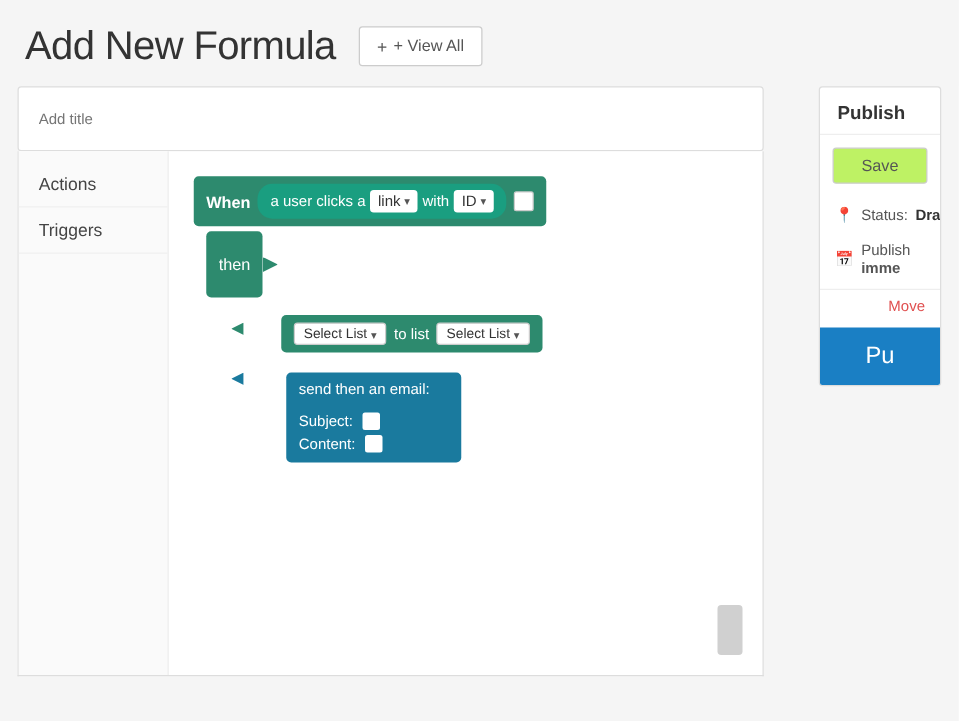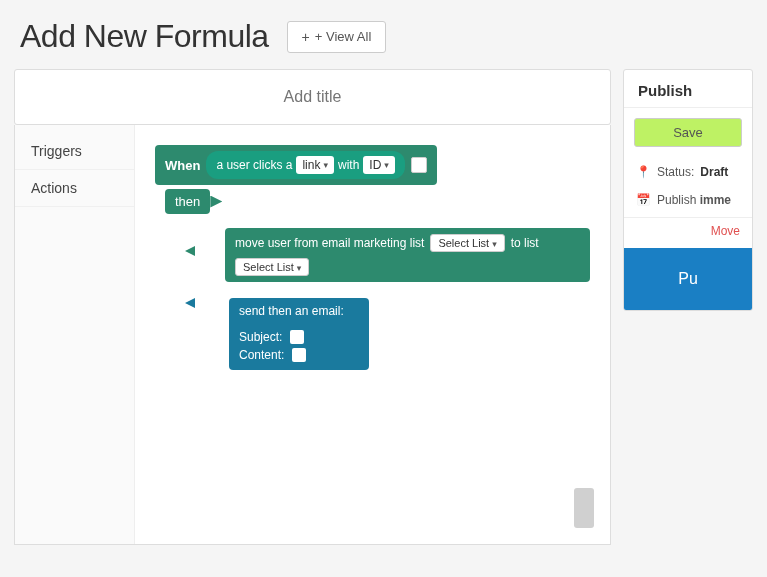--- a/index.html
+++ b/index.html
@@ -64,25 +64,24 @@
       border-radius: 3px;
       padding: 0;
       margin-bottom: 0;
     }
 
     .title-input {
       width: 100%;
       border: none;
       outline: none;
       padding: 18px 16px;
-      font-size: 16px;
+      font-size: 12px;
       color: #14532d;
       background: transparent;
       font-family: inherit;
-      text-align: center;
     }
 
     .formula-editor {
       display: flex;
       border: 1px solid #ddd;
       border-top: none;
       background: white;
       min-height: 420px;
     }
 
@@ -166,21 +165,21 @@
     .then-row {
       display: flex;
       align-items: center;
       margin-top: 4px;
       margin-left: 10px;
     }
 
     .then-label {
       background: #2d8a6e;
       color: white;
-      padding: 5px 10px;
+      padding: 19px 10px;
       border-radius: 4px;
       font-size: 13px;
       font-weight: 500;
     }
 
     .action-block {
       background: #2d8a6e;
       color: white;
       border-radius: 4px;
       font-size: 12px;
@@ -261,20 +260,21 @@
     .side-panel {
       width: 130px;
       flex-shrink: 0;
     }
 
     .publish-panel {
       background: white;
       border: 1px solid #ddd;
       border-radius: 3px;
       overflow: hidden;
+      margin-left: 32px;
     }
 
     .publish-header {
       padding: 12px 14px 8px;
       font-size: 15px;
       font-weight: 600;
       color: #333;
       border-bottom: 1px solid #eee;
     }
 
@@ -339,25 +339,25 @@
       font-size: 12px;
       text-align: right;
       cursor: pointer;
       text-decoration: none;
       border-top: 1px solid #eee;
     }
 
     .publish-btn {
       display: block;
       width: 100%;
-      padding: 22px 10px;
+      padding: 12px 10px;
       background: #1a7fc4;
       color: white;
       border: none;
-      font-size: 16px;
+      font-size: 19px;
       font-weight: 500;
       cursor: pointer;
       text-align: center;
       margin-top: 4px;
     }
 
     .when-row {
       display: flex;
       align-items: center;
       gap: 0;
@@ -403,22 +403,22 @@
 </div>
 
 <div class="main-layout">
   <div class="content-area">
     <div class="title-input-container">
       <input class="title-input" type="text" placeholder="Add title" style="">
     </div>
 
     <div class="formula-editor">
       <div class="sidebar-tabs">
+        <div class="tab-item">Actions</div>
         <div class="tab-item">Triggers</div>
-        <div class="tab-item">Actions</div>
       </div>
 
       <div class="canvas-area">
 
         <div class="when-row">
           <div class="block-when">
             <span class="block-when-label">When</span>
             <div class="block-condition">
               <span>a user clicks a</span>
               <div class="dropdown-pill">
@@ -437,21 +437,20 @@
 
         <div class="then-row">
           <div class="then-label">then</div>
           <span class="then-notch"></span>
         </div>
 
         <div style="display:flex; align-items:center; margin-top:6px; margin-left:30px;">
           <span class="action-notch"></span>
           <div class="action-block">
             <div class="action-block-header">
-              <span>move user from email marketing list</span>
               <div class="select-list-pill">
                 <span>Select List</span>
                 <span class="dropdown-arrow">▾</span>
               </div>
               <span>to list</span>
               <div class="select-list-pill">
                 <span>Select List</span>
                 <span class="dropdown-arrow">▾</span>
               </div>
             </div>

